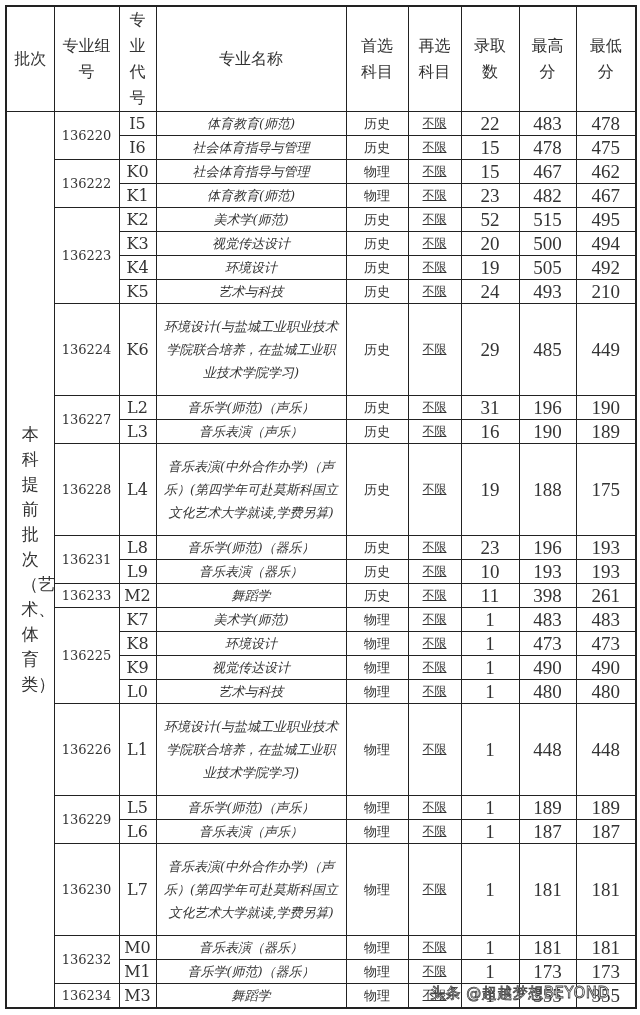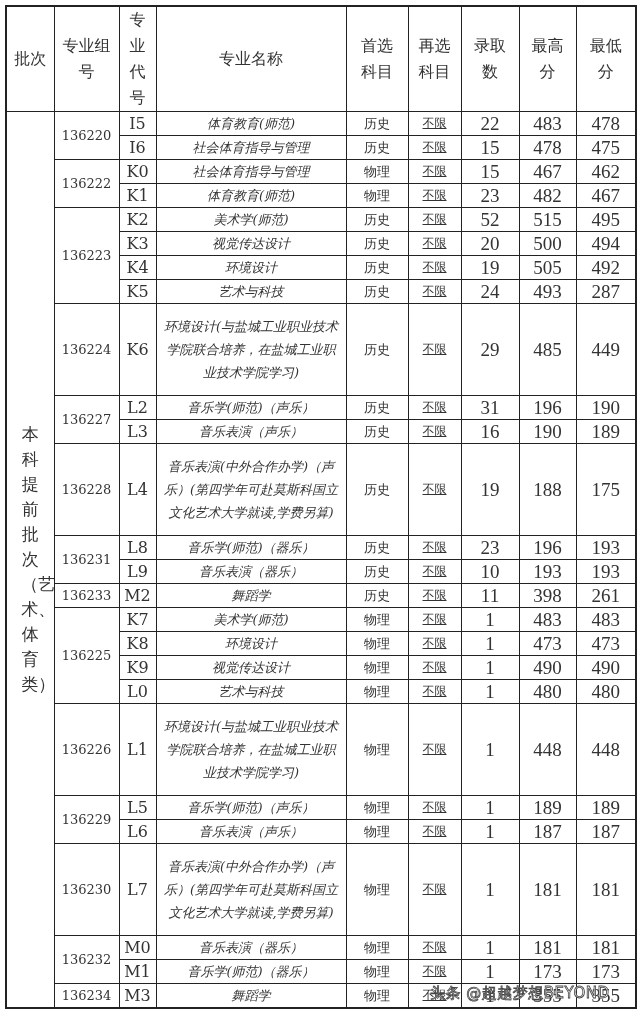--- a/index.html
+++ b/index.html
@@ -119,21 +119,21 @@
         <td class="num">505</td>
         <td class="num">492</td>
       </tr>
       <tr style="height: 24px; margin-top: 8px;">
         <td class="code">K5</td>
         <td class="name">艺术与科技</td>
         <td>历史</td>
         <td class="small">不限</td>
         <td class="num">24</td>
         <td class="num">493</td>
-        <td class="num">287</td>
+        <td class="num">210</td>
       </tr>
       <tr style="height: 92px;">
         <td class="grp" rowspan="1">136224</td>
         <td class="code">K6</td>
         <td class="name multi">环境设计(与盐城工业职业技术学院联合培养，在盐城工业职业技术学院学习)</td>
         <td>历史</td>
         <td class="small">不限</td>
         <td class="num">29</td>
         <td class="num">485</td>
         <td class="num">449</td>

